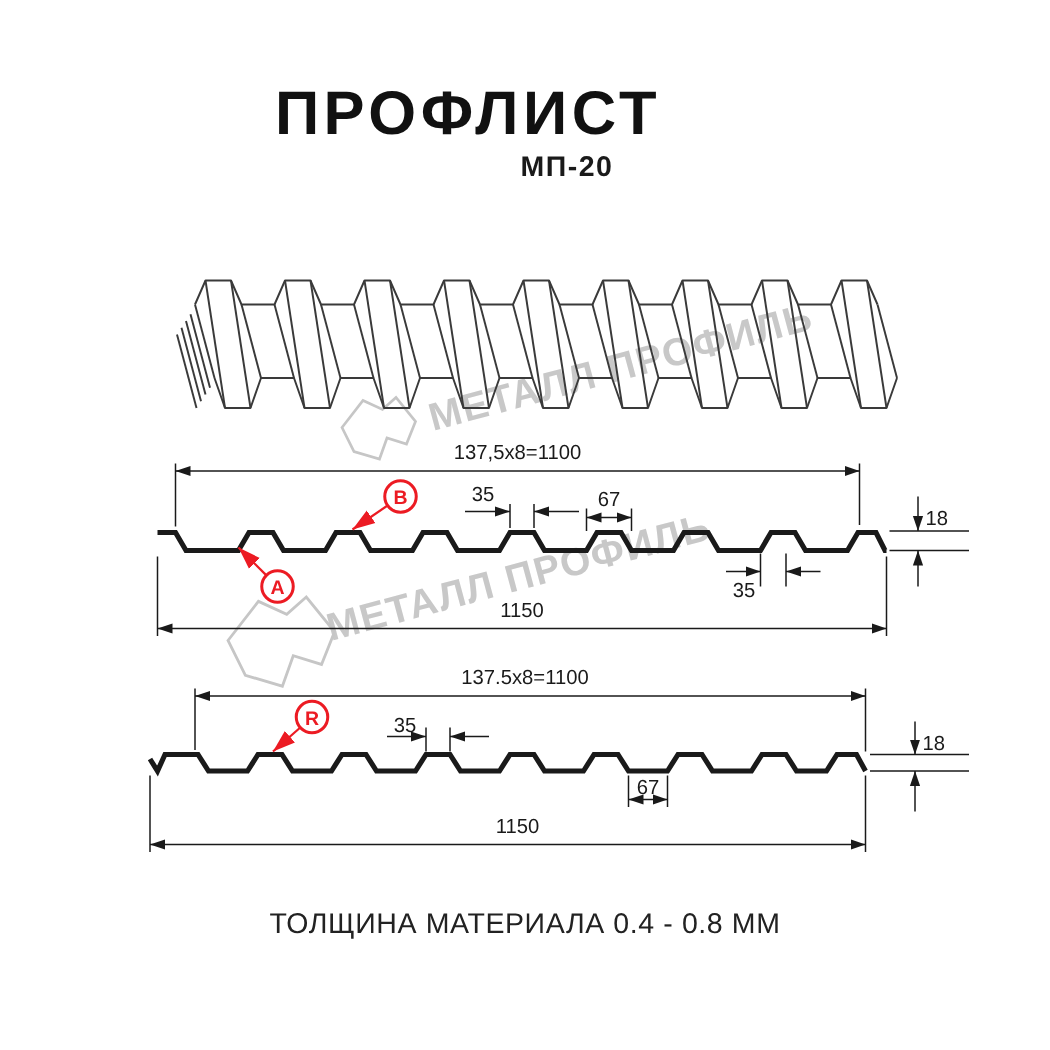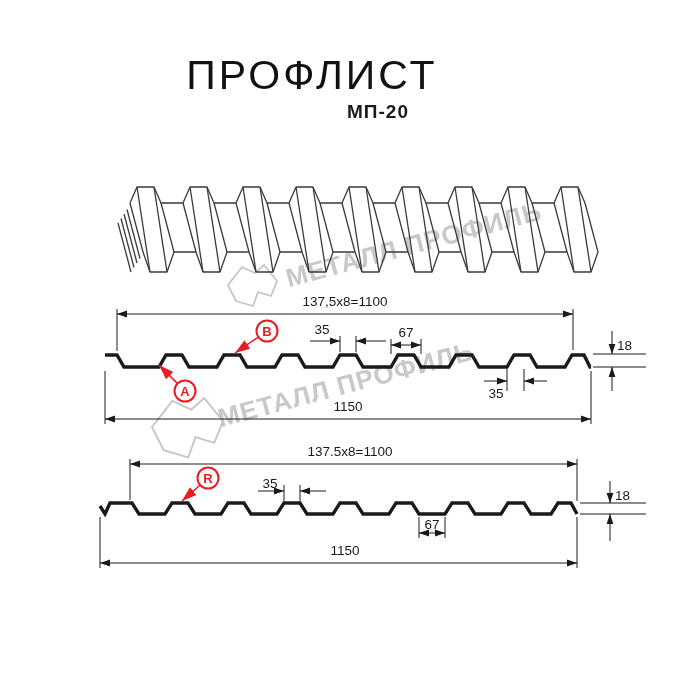--- a/index.html
+++ b/index.html
@@ -1,19 +1,19 @@
 <!DOCTYPE html>
 <html><head>
 <meta charset="utf-8">
 <style>
   html,body{margin:0;padding:0;background:#fff;}
   .page{position:relative;width:700px;height:700px;background:#fff;overflow:hidden;
         font-family:"Liberation Sans",sans-serif;}
   .title{position:absolute;top:52px;left:0;width:624px;text-align:center;
-         font-size:41px;font-weight:400;letter-spacing:3px;color:#111;z-index:3;}
+         font-size:41px;font-weight:700;letter-spacing:3px;color:#111;z-index:3;}
   .subtitle{position:absolute;top:101px;left:0;width:700px;text-align:center;
             font-size:19px;font-weight:700;letter-spacing:1px;color:#1a1a1a;z-index:3;padding-left:28px;}
   .footer{position:absolute;top:606px;left:0;width:700px;text-align:center;
           font-size:19px;font-weight:400;letter-spacing:.4px;color:#222;z-index:3;}
   .wm{position:absolute;font-weight:700;font-size:26px;letter-spacing:1px;color:#c8c8c8;
       white-space:nowrap;transform:rotate(-15deg);transform-origin:left top;z-index:1;line-height:1;}
   #wm1{left:283px;top:266px;}
   #wm2{left:215px;top:406px;}
   svg.main{position:absolute;left:0;top:0;z-index:2;}
   .dimtxt{font-family:"Liberation Sans",sans-serif;font-size:13.5px;fill:#1a1a1a;}
@@ -198,13 +198,14 @@
       <text class="dimtxt" x="345" y="555" text-anchor="middle" stroke="none">1150</text>
 
       <g stroke="#ec1b23">
         <circle cx="208" cy="478" r="10.5" stroke-width="2"></circle>
         <line x1="200.2" y1="485" x2="182" y2="501" stroke-width="1.5" marker-end="url(#ar)"></line>
       </g>
       <text class="redtxt" x="208" y="483" text-anchor="middle" stroke="none">R</text>
     </g>
   </svg>
 
+  <div class="footer">ТОЛЩИНА МАТЕРИАЛА 0.4 - 0.8 ММ</div>
 </div>
 
 </body></html>

